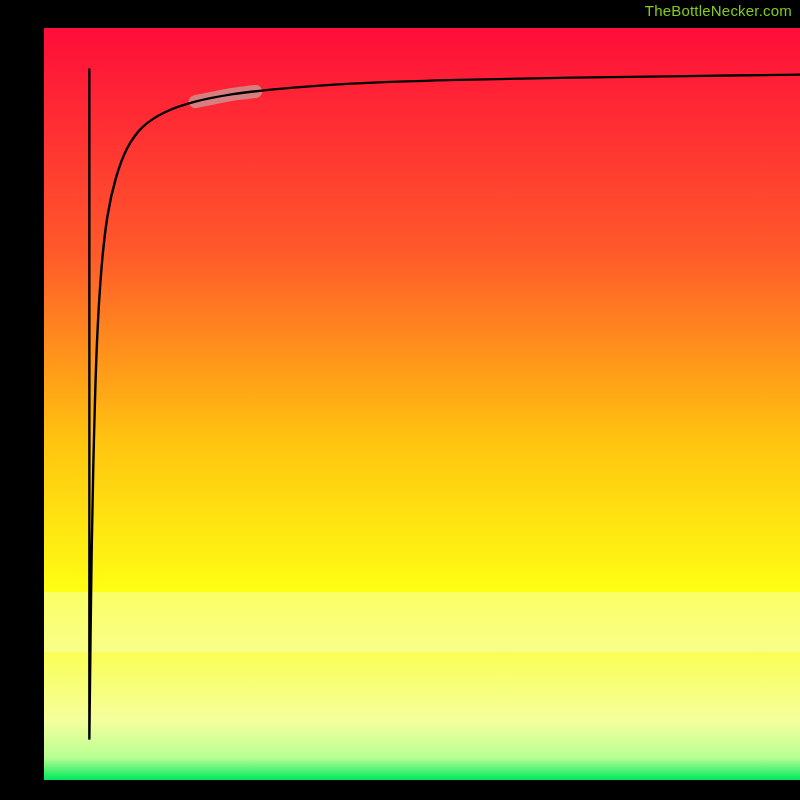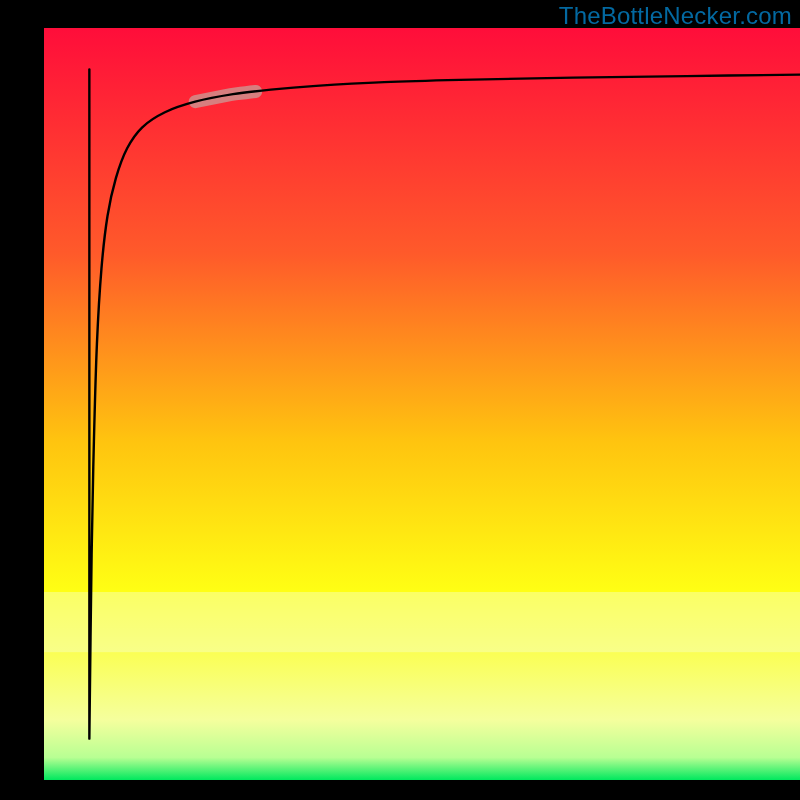--- a/index.html
+++ b/index.html
@@ -16,22 +16,22 @@
     width: 800px;
     height: 800px;
   }
   svg {
     display: block;
   }
   .attribution {
     position: absolute;
     top: 2px;
     right: 8px;
-    color: #0369a1;
-    font-size: 24px;
+    color: #84cc16;
+    font-size: 15px;
     font-weight: 400;
     letter-spacing: 0.2px;
     user-select: none;
   }
 </style>
 </head>
 <body>
 
 <div class="stage">
   <svg id="chart-svg" width="800" height="800" viewBox="0 0 800 800" preserveAspectRatio="none">

